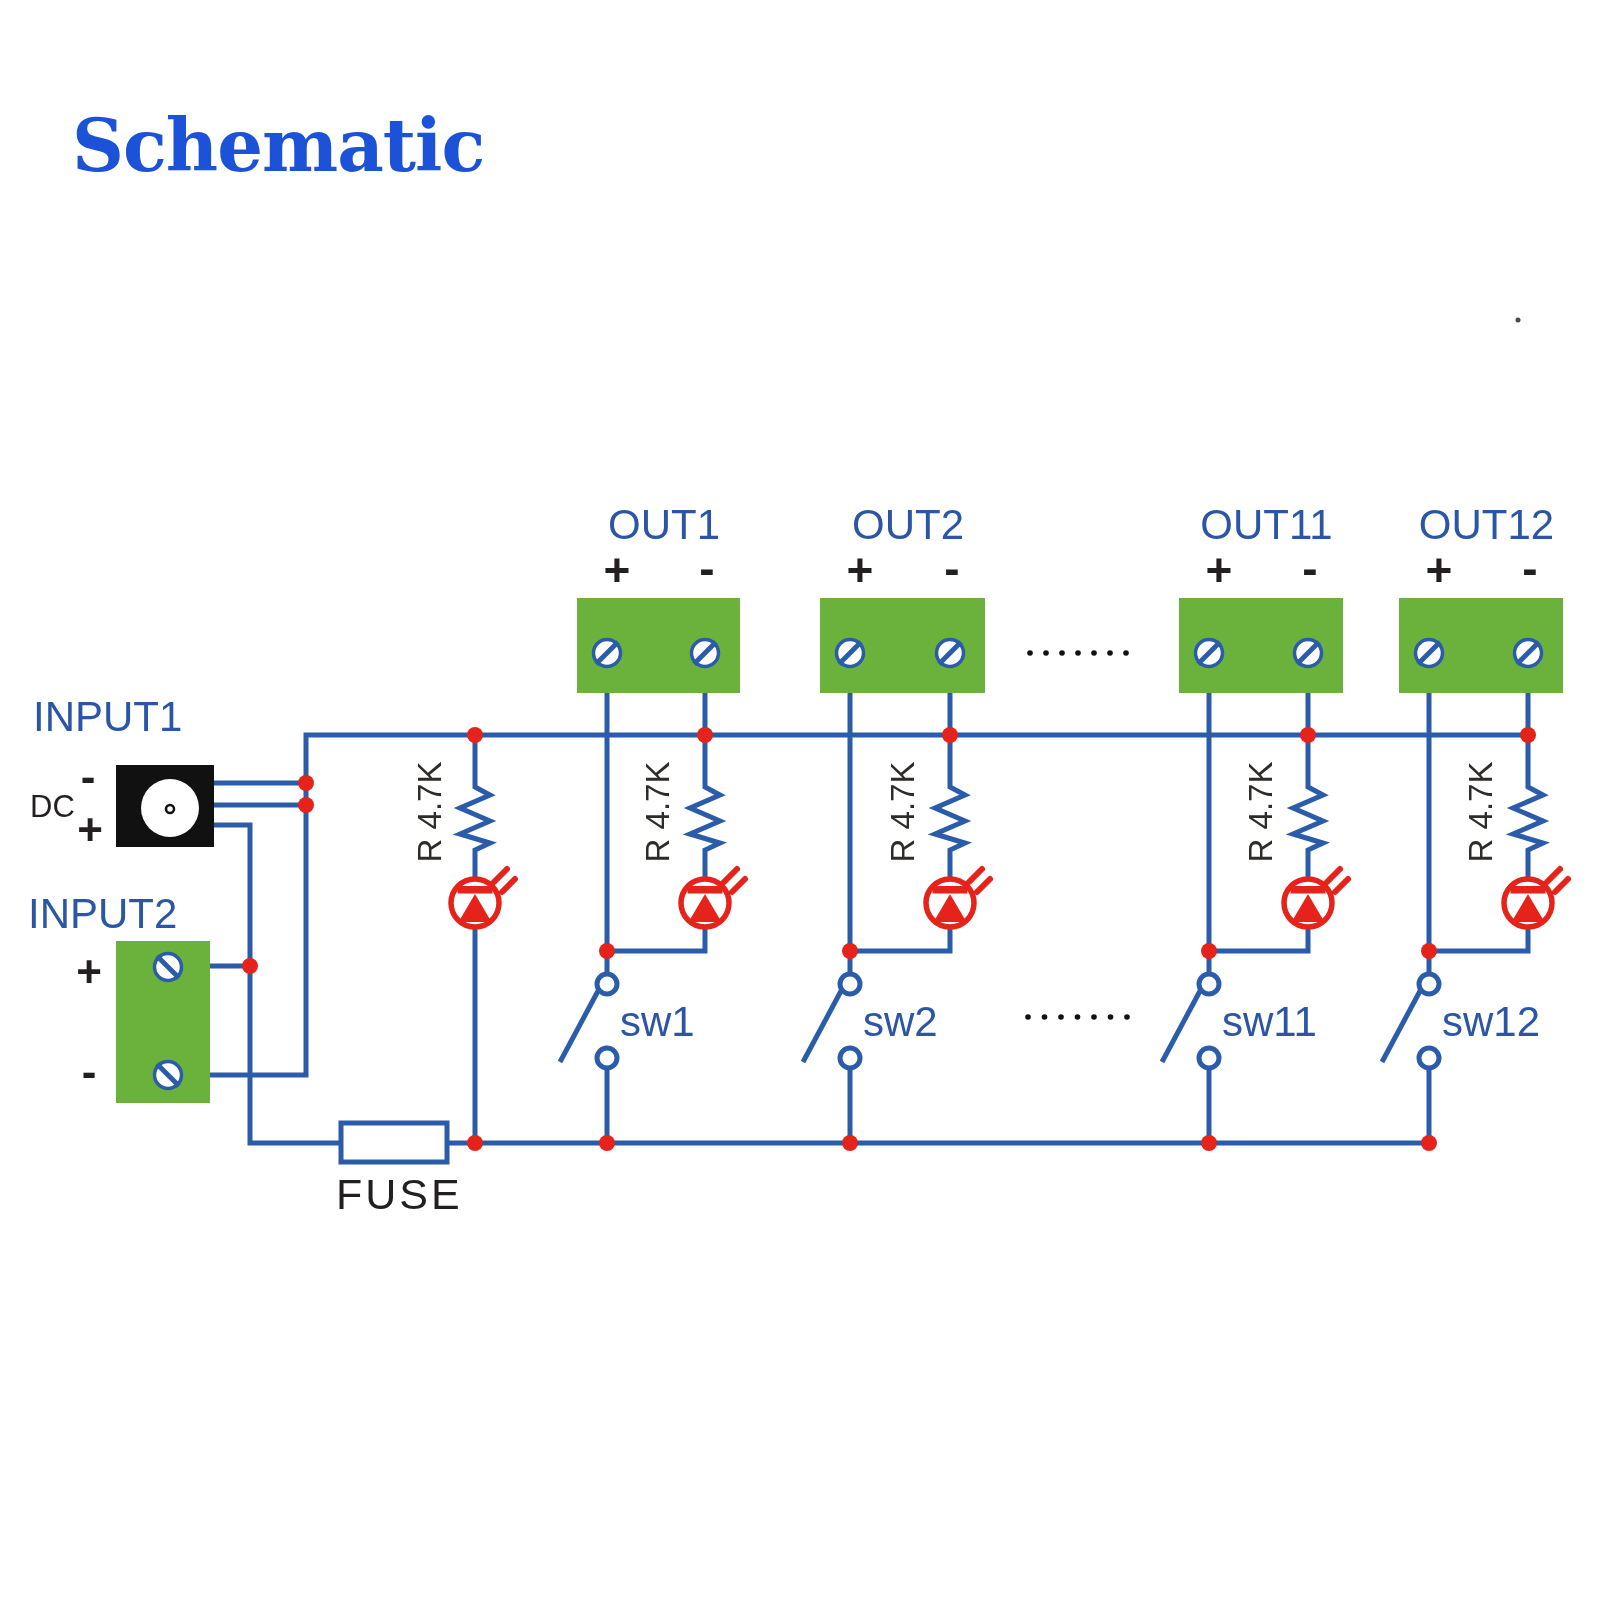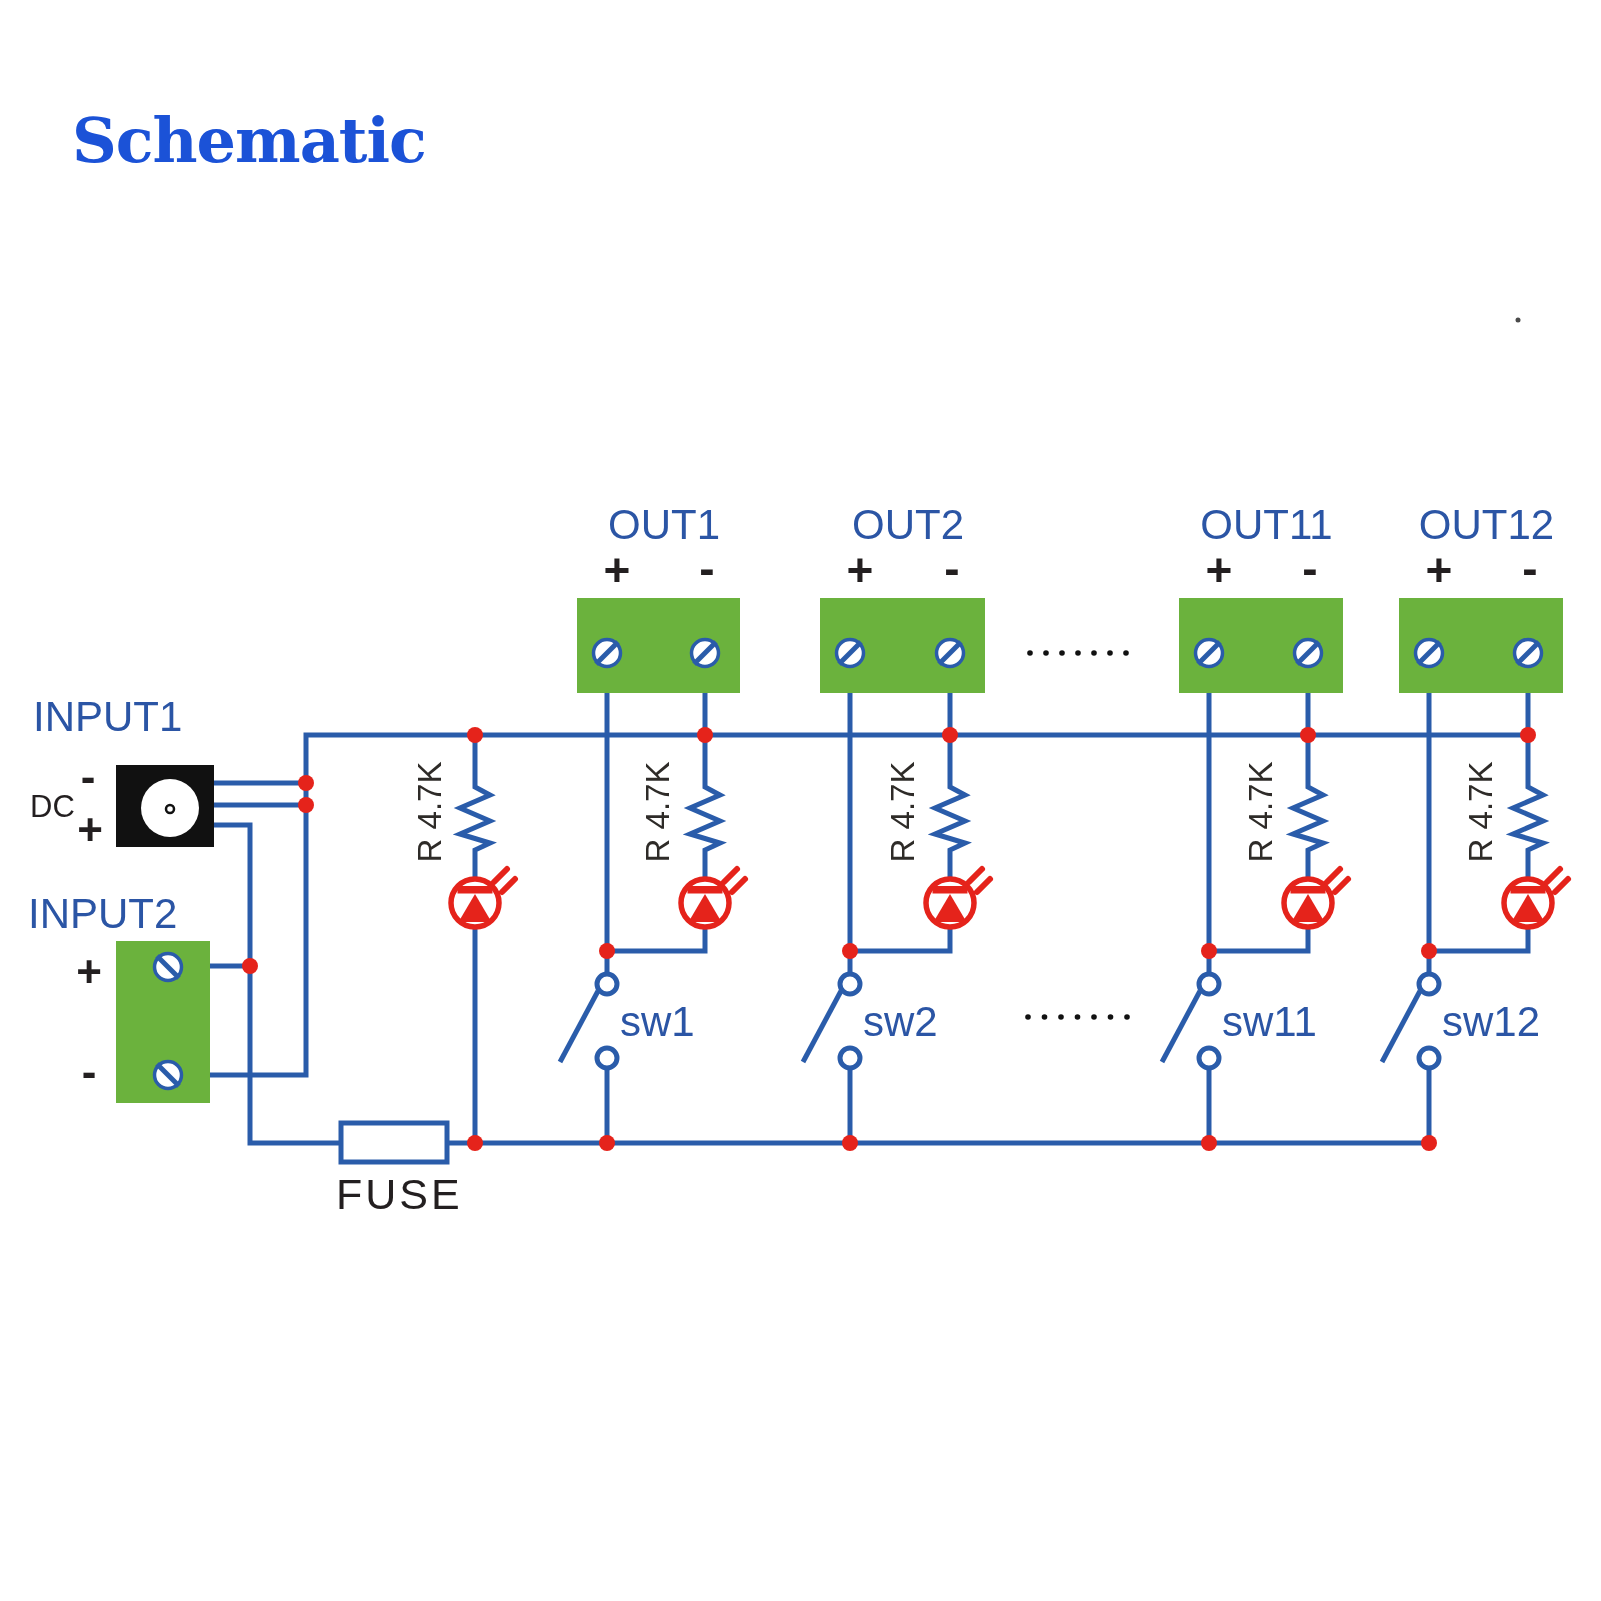--- a/index.html
+++ b/index.html
@@ -1,19 +1,19 @@
 <!DOCTYPE html>
 <html><head>
 <meta charset="utf-8">
 <style>
   html,body{margin:0;padding:0;background:#ffffff;}
   .canvas{position:relative;width:1601px;height:1601px;background:#ffffff;overflow:hidden;
           font-family:"Liberation Sans",sans-serif;}
   .page-title{position:absolute;left:72px;top:110px;font-family:"DejaVu Serif",serif;
-              font-weight:bold;font-size:62px;line-height:1;color:#1b52d7;letter-spacing:-1px;}
+              font-weight:bold;font-size:72px;line-height:1;color:#1b52d7;letter-spacing:-1px;}
   svg{position:absolute;left:0;top:0;}
   svg text{font-family:"Liberation Sans",sans-serif;}
   .t-blue{fill:#2b55a5;font-size:42px;}
   .t-sign{fill:#231f20;font-size:46px;font-weight:bold;}
   .t-sign-sm{fill:#231f20;font-size:44px;font-weight:bold;}
   .t-r{fill:#2e2b28;font-size:33px;}
   .t-dc{fill:#231f20;font-size:31px;}
   .t-fuse{fill:#231f20;font-size:43px;letter-spacing:3px;}
   .wire{stroke:#2a5caa;stroke-width:5;fill:none;}
 </style>

